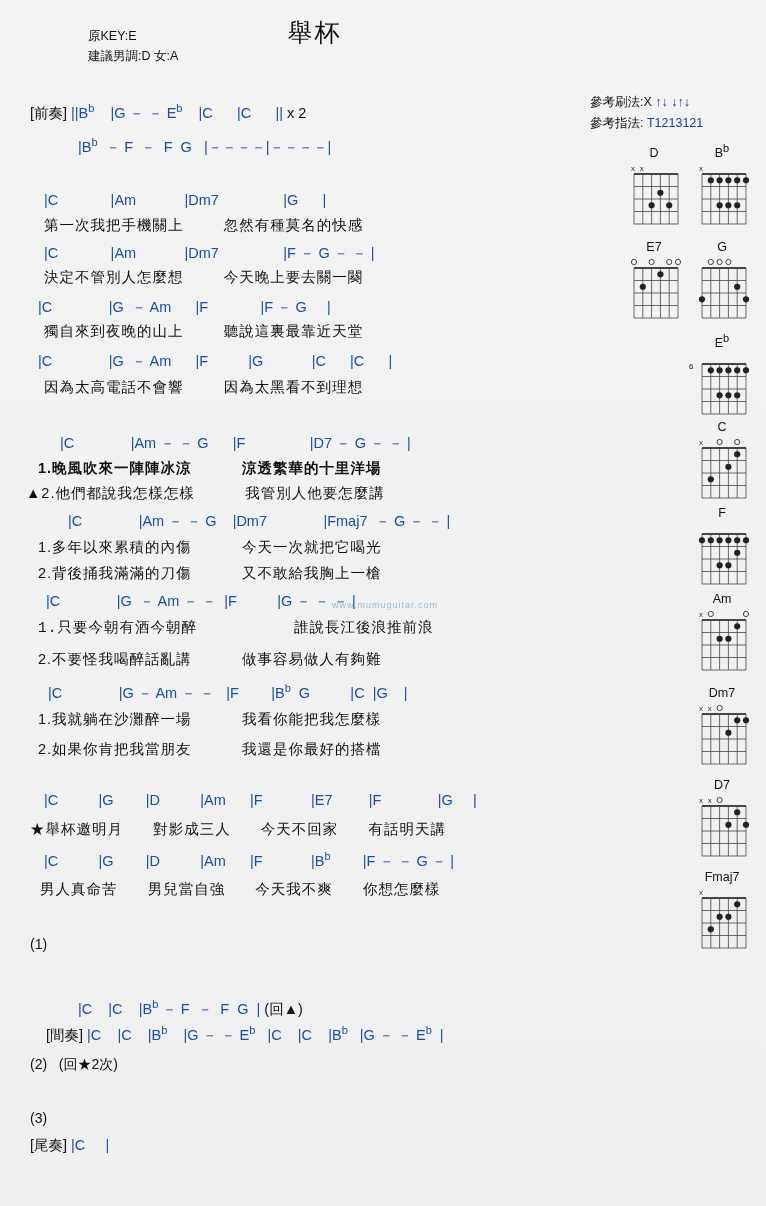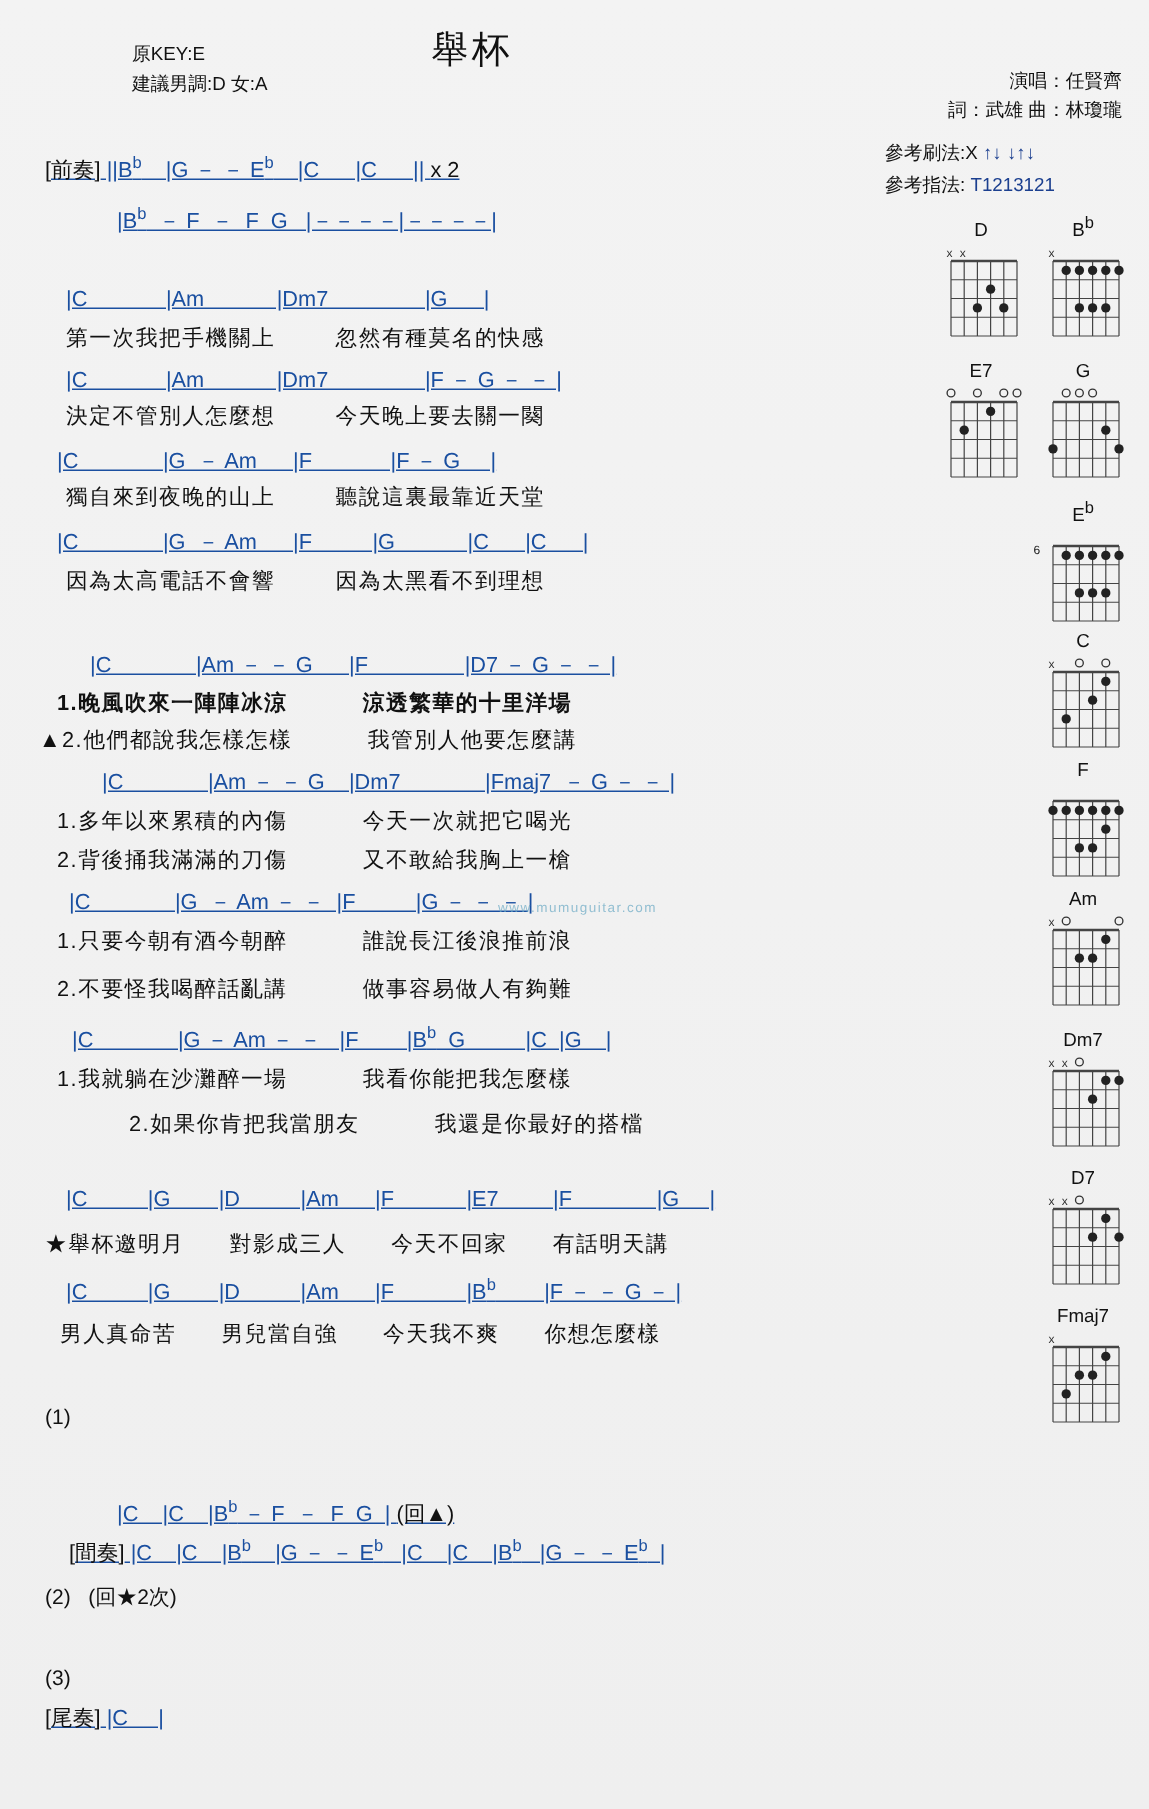--- a/index.html
+++ b/index.html
@@ -21,21 +21,21 @@
     font-size:25px;letter-spacing:2px;color:#111;
   }
   .key1{position:absolute;left:88px;top:28px;font-size:12.5px;color:#111;}
   .key2{position:absolute;left:88px;top:48px;font-size:12.5px;color:#111;}
   .credit{position:absolute;right:18px;top:45px;text-align:right;font-size:12.5px;line-height:19px;color:#111;}
   .playinfo{position:absolute;left:590px;top:92px;font-size:12.5px;line-height:21px;color:#1b3f8f;}
   .playinfo .bk{color:#111;}
 
   
   .line{position:absolute;white-space:pre;}
-  .chords{font-size:14.5px;color:#1a4fa0;letter-spacing:0px;text-decoration:underline;}
+  .chords{font-size:14.5px;color:#1a4fa0;letter-spacing:0px;}
   .chords .bk{color:#111;}
   .lyr{font-size:14.5px;color:#111;letter-spacing:1px;}
   .sec{font-size:14px;color:#111;}
   sup.flat{font-size:11px;vertical-align:super;line-height:0;}
 
   
   .wm{
     position:absolute;left:332px;top:566px;
     font-size:34px;font-weight:bold;color:#2fa8d8;opacity:.55;
     letter-spacing:2px;
@@ -54,24 +54,20 @@
 </style>
 </head>
 <body>
 
 <div class="sheet">
 
   <div class="title">舉杯</div>
   <div class="key1">原KEY:E</div>
   <div class="key2">建議男調:D 女:A</div>
 
-  <div class="credit">
-    <div>演唱：任賢齊</div>
-    <div>詞：武雄   曲：林瓊瓏</div>
-  </div>
 
   <div class="playinfo">
     <div>
       <span class="bk">參考刷法:X</span>
       <span>↑↓ ↓↑↓</span>
     </div>
     <div>
       <span class="bk">參考指法:</span>
       <span>T1213121</span>
     </div>
@@ -88,25 +84,25 @@
       <div class="line lyr" style="left: 44px; top: 322px;">獨自來到夜晚的山上        聽說這裏最靠近天堂</div>
       <div class="line chords" style="left: 38px; top: 352px; text-align: right;">|C              |G  － Am      |F          |G            |C      |C      |</div>
       <div class="line lyr" style="left: 44px; top: 378px;">因為太高電話不會響        因為太黑看不到理想</div>
       <div class="line chords" style="left: 60px; top: 434px;">|C              |Am － － G      |F                |D7 － G － － |</div>
       <div class="line lyr" style="left: 38px; top: 459px; font-weight: bold;">1.晚風吹來一陣陣冰涼          涼透繁華的十里洋場</div>
       <div class="line lyr" style="left: 26px; top: 484px;">▲2.他們都說我怎樣怎樣          我管別人他要怎麼講</div>
       <div class="line chords" style="left: 68px; top: 512px;">|C              |Am － － G    |Dm7              |Fmaj7  － G － － |</div>
       <div class="line lyr" style="left: 38px; top: 538px;">1.多年以來累積的內傷          今天一次就把它喝光</div>
       <div class="line lyr" style="left: 38px; top: 564px;">2.背後捅我滿滿的刀傷          又不敢給我胸上一槍</div>
       <div class="line chords" style="left: 46px; top: 592px;">|C              |G  － Am － －  |F          |G － － － |</div>
-      <div class="line lyr" style="left: 38px; top: 618px;">1.只要今朝有酒今朝醉          誰說長江後浪推前浪</div>
+      <div class="line lyr" style="left: 38px; top: 618px; font-family: Liberation Mono, monospace;">1.只要今朝有酒今朝醉          誰說長江後浪推前浪</div>
       <div class="line lyr" style="left: 38px; top: 650px;">2.不要怪我喝醉話亂講          做事容易做人有夠難</div>
       <div class="line chords" style="left: 48px; top: 684px;">|C              |G － Am － －   |F        |B<sup class="flat">b</sup>  G          |C  |G    |</div>
       <div class="line lyr" style="left: 38px; top: 710px;">1.我就躺在沙灘醉一場          我看你能把我怎麼樣</div>
-      <div class="line lyr" style="left: 38px; top: 740px; margin-left: 48px;">2.如果你肯把我當朋友          我還是你最好的搭檔</div>
+      <div class="line lyr" style="left: 38px; top: 740px;">2.如果你肯把我當朋友          我還是你最好的搭檔</div>
       <div class="line chords" style="left: 44px; top: 792px;">|C          |G        |D          |Am      |F            |E7         |F              |G     |</div>
       <div class="line lyr" style="left: 30px; top: 820px;">★舉杯邀明月      對影成三人      今天不回家      有話明天講</div>
       <div class="line chords" style="left: 44px; top: 852px;">|C          |G        |D          |Am      |F            |B<sup class="flat">b</sup>        |F － － G － |</div>
       <div class="line lyr" style="left: 40px; top: 880px;">男人真命苦      男兒當自強      今天我不爽      你想怎麼樣</div>
       <div class="line sec" style="left: 30px; top: 936px;">(1)</div>
       <div class="line chords" style="left: 30px; top: 1026px; margin-left: 16px;"><span class="bk">[間奏]</span> |C    |C    |B<sup class="flat">b</sup>    |G － － E<sup class="flat">b</sup>   |C    |C    |B<sup class="flat">b</sup>   |G － － E<sup class="flat">b</sup>  |</div>
       <div class="line chords" style="left: 78px; top: 1000px;">|C    |C    |B<sup class="flat">b</sup> － F  －  F  G  | <span class="bk">(回▲)</span></div>
       <div class="line sec" style="left: 30px; top: 1056px;">(2)   (回★2次)</div>
       <div class="line sec" style="left: 30px; top: 1110px;">(3)</div>
       <div class="line chords" style="left: 30px; top: 1136px;"><span class="bk">[尾奏]</span> |C     |</div>

